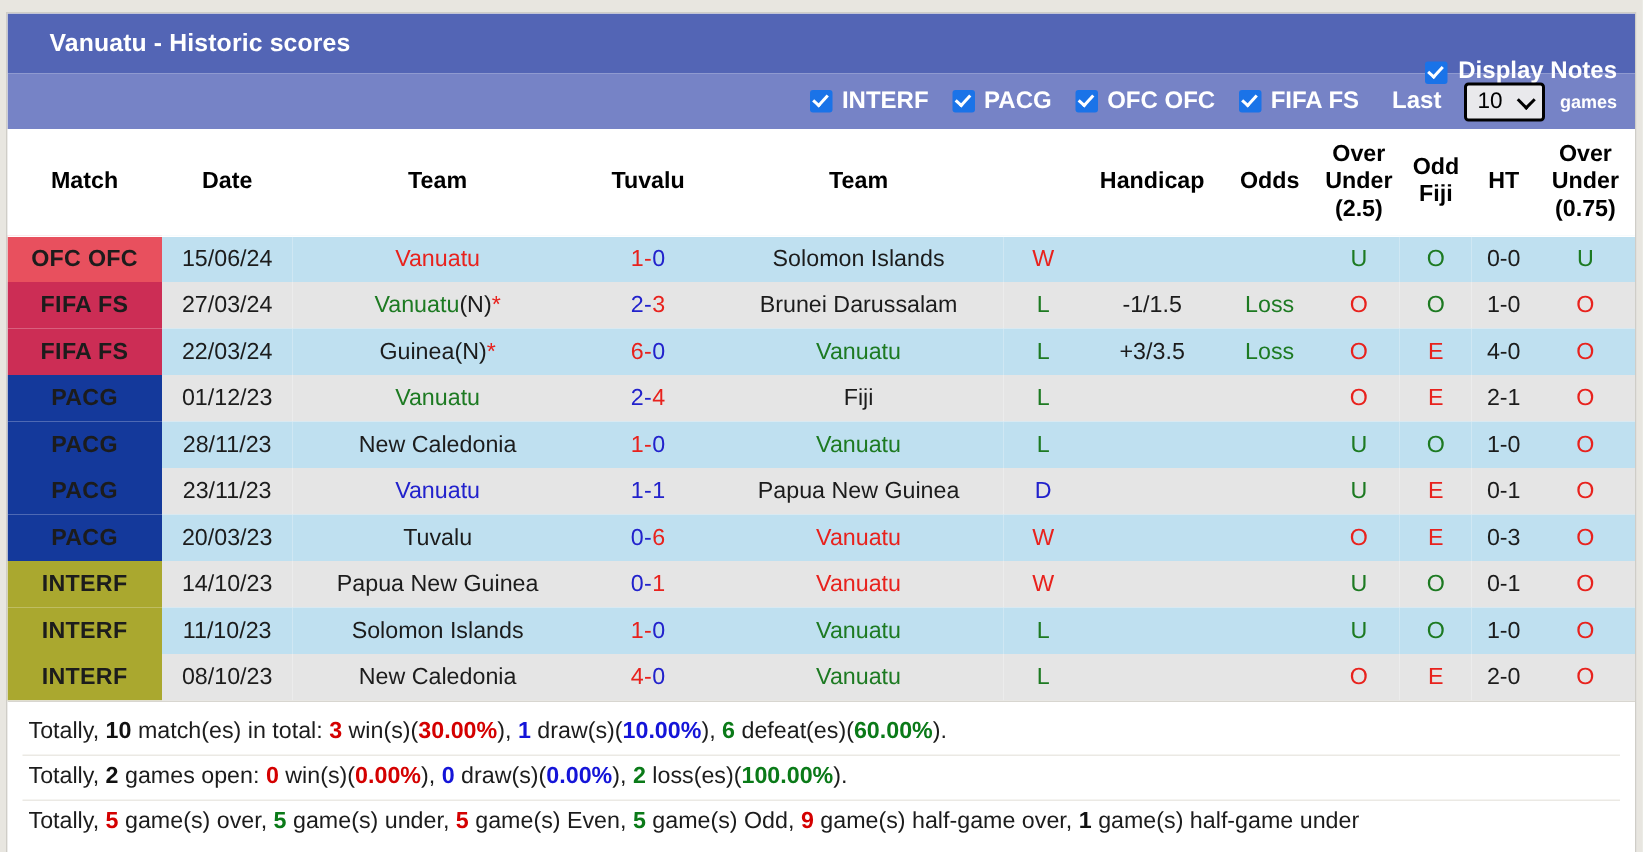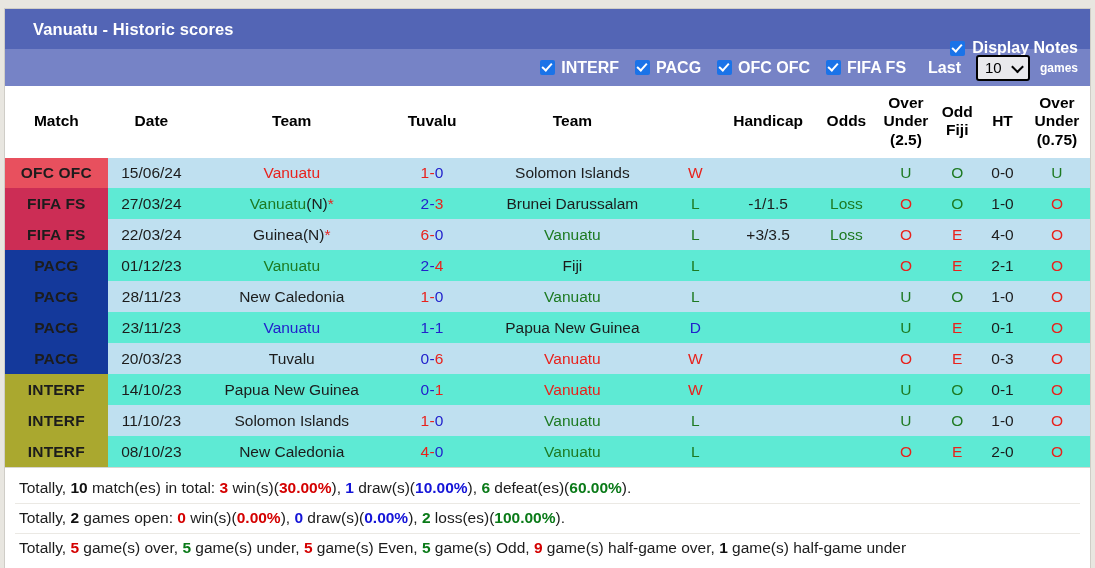--- a/index.html
+++ b/index.html
@@ -132,21 +132,21 @@
   }
   table.scores td {
     font-size: 15.5px;
     color: #1c1c1c;
     padding: 6px 4px;
     text-align: center;
     vertical-align: middle;
     height: 31px;
   }
   tr.r-odd td  { background: #bfe0f0; }
-  tr.r-even td { background: #5eead4; }
+  tr.r-even td { background: #e5e5e5; }
 
   td.badge-cell {
     padding: 0;
     color: #ffffff;
     font-weight: bold;
     font-size: 15.5px;
     letter-spacing: .2px;
   }
 
   

